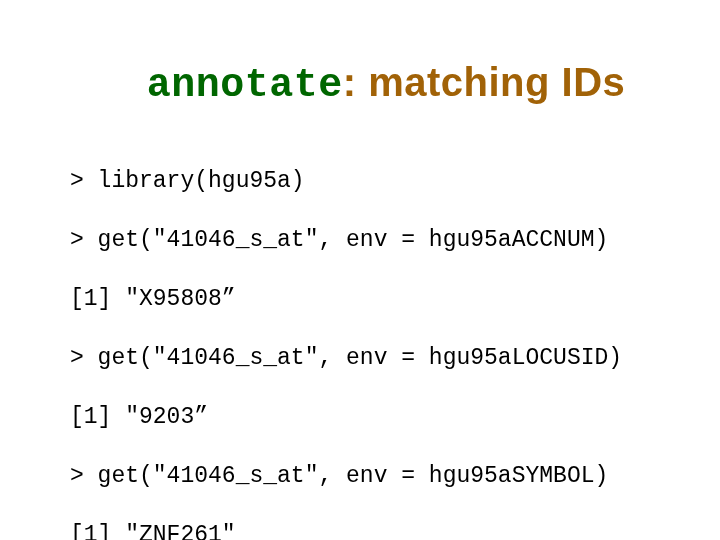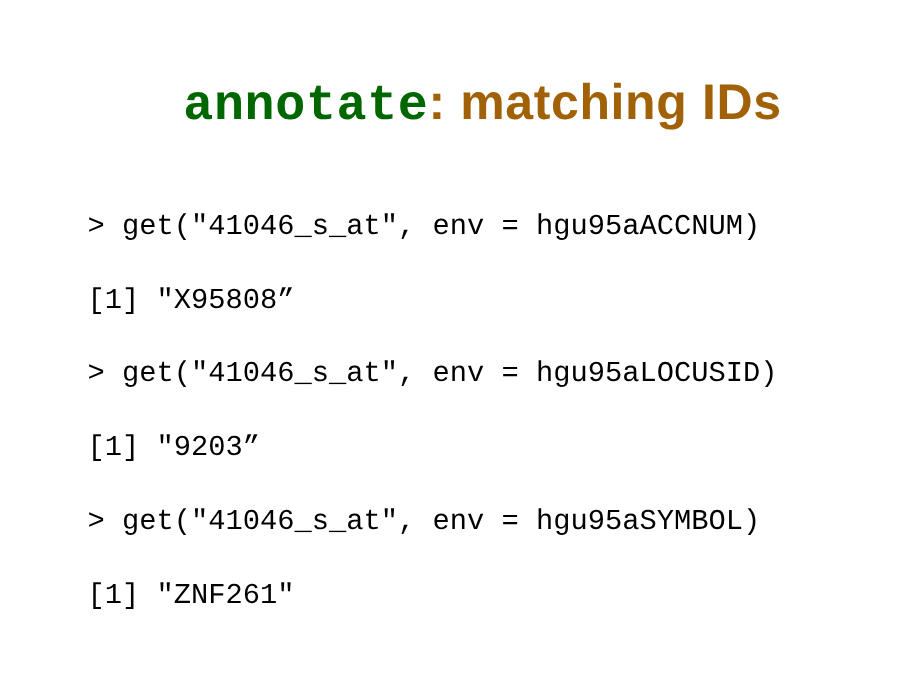--- a/index.html
+++ b/index.html
@@ -44,20 +44,21 @@
 </head>
 <body>
 
 <div class="slide">
 
   <div class="title">
     <span class="kw">annotate</span><span class="rest">: matching IDs</span>
   </div>
 
   <div class="code">
+<div>&gt; library(hgu95a)</div>
 <div>&gt; get("41046_s_at", env = hgu95aACCNUM)</div>
 <div>[1] "X95808”</div>
 <div>&gt; get("41046_s_at", env = hgu95aLOCUSID)</div>
 <div>[1] "9203”</div>
 <div>&gt; get("41046_s_at", env = hgu95aSYMBOL)</div>
 <div>[1] "ZNF261"</div>
 
 
 
 

